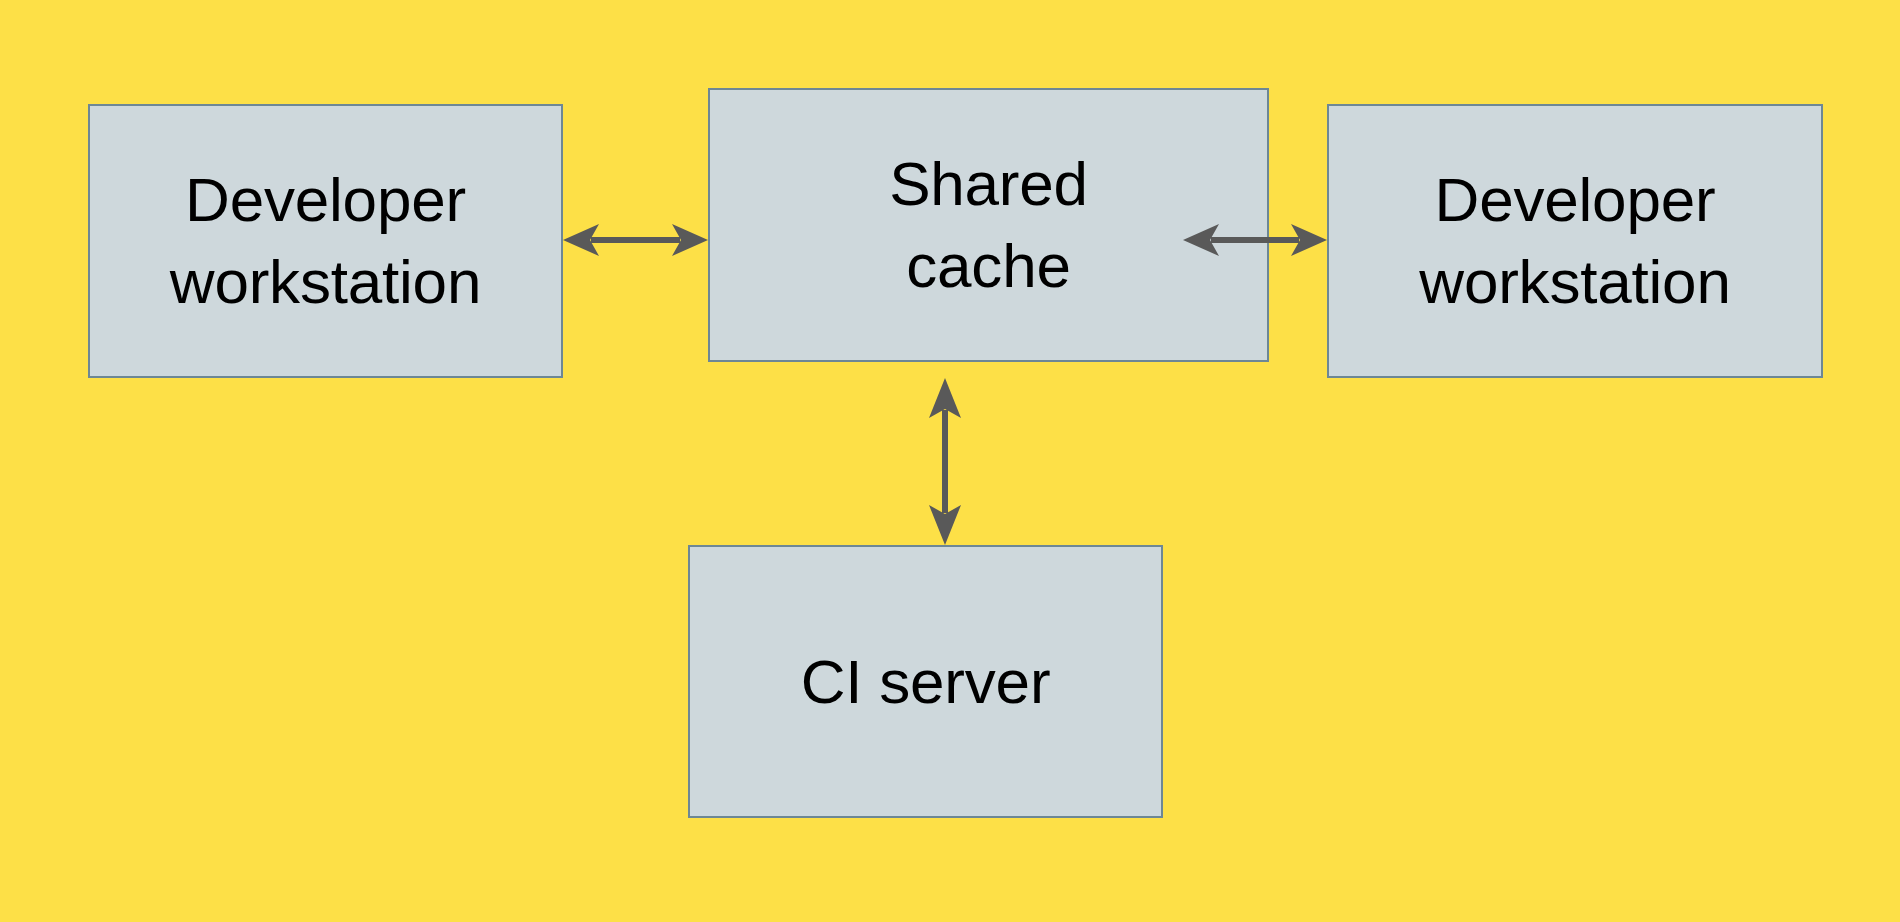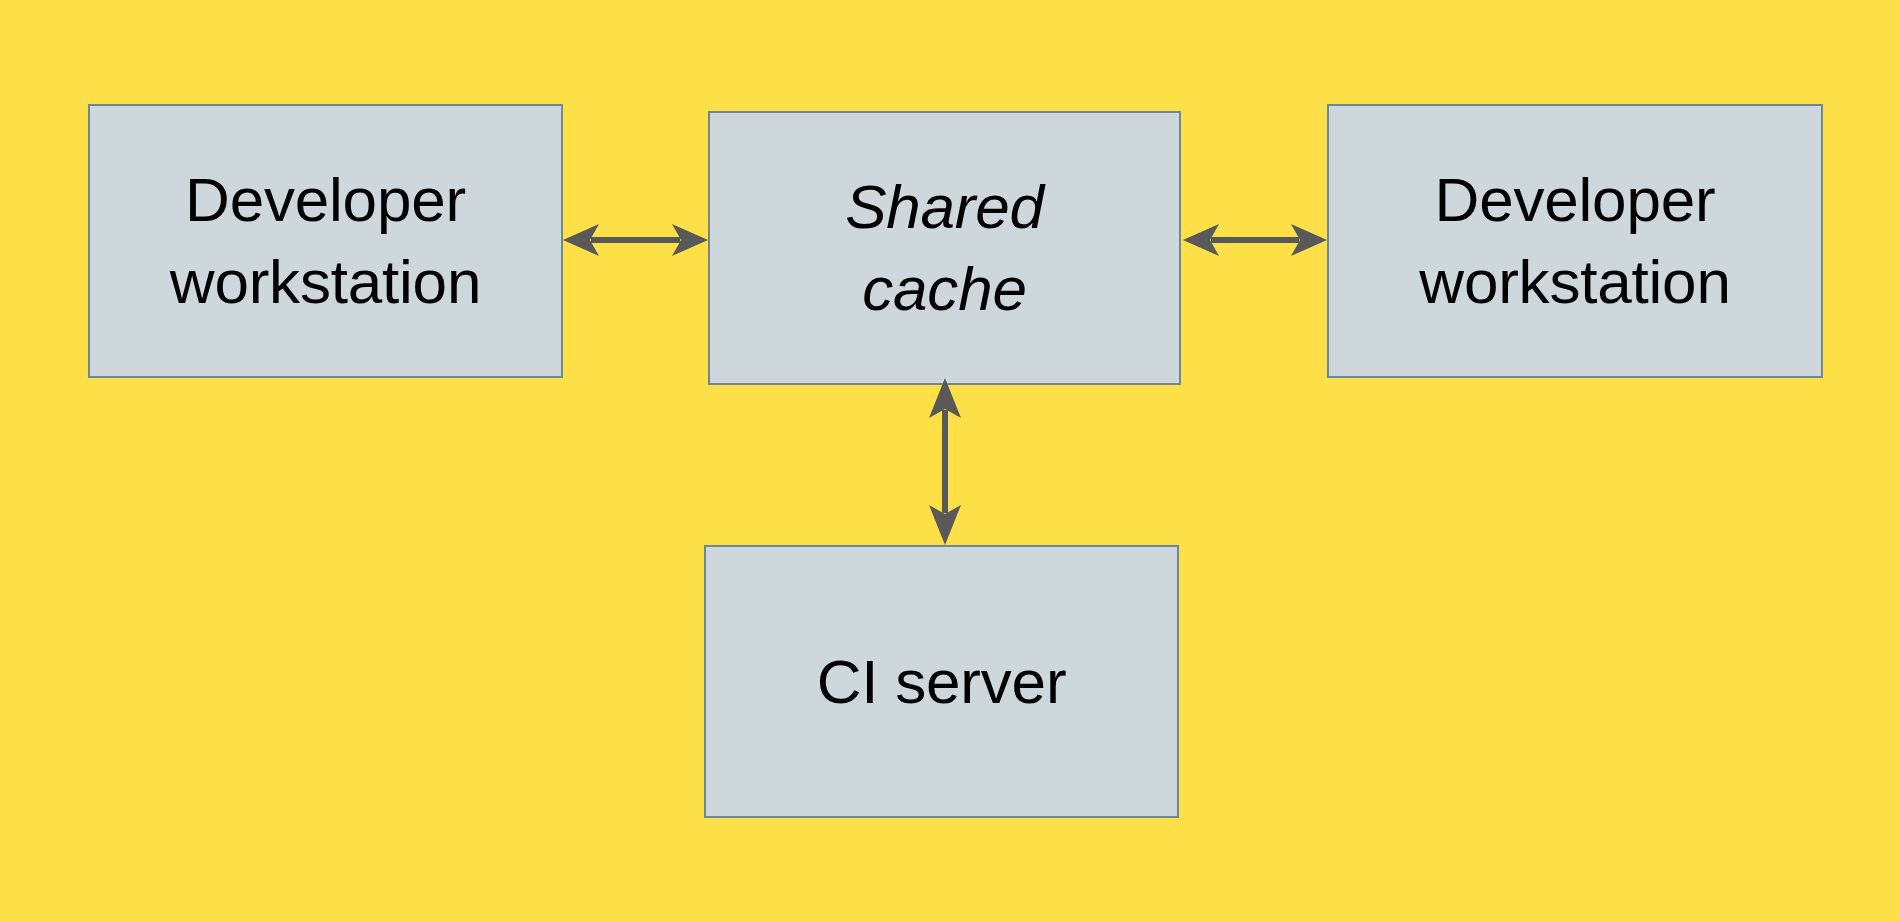--- a/index.html
+++ b/index.html
@@ -39,23 +39,23 @@
     white-space: pre-line;
   }
   .edge {
     position: absolute;
   }
   .edge svg {
     display: block;
     overflow: visible;
   }
   #node-dev-left   { left: 88px;   top: 104px; width: 475px; height: 274px; }
-  #node-shared     { left: 708px;  top: 111px; width: 473px; height: 274px; font-style: italic; }
+  #node-shared     { left: 708px;  top: 88px; width: 561px; height: 274px; }
   #node-dev-right  { left: 1327px; top: 104px; width: 496px; height: 274px; }
-  #node-ci         { left: 704px;  top: 545px; width: 475px; height: 273px; justify-content: center; }
+  #node-ci         { left: 688px;  top: 545px; width: 475px; height: 273px; justify-content: center; }
 
   #edge-left   { left: 563px;  top: 214px; width: 145px; height: 52px; }
   #edge-right  { left: 1183px; top: 214px; width: 144px; height: 52px; }
   #edge-bottom { left: 919px;  top: 378px; width: 52px;  height: 167px; }
 </style>
 </head>
 <body>
 
 <div id="canvas">
 

